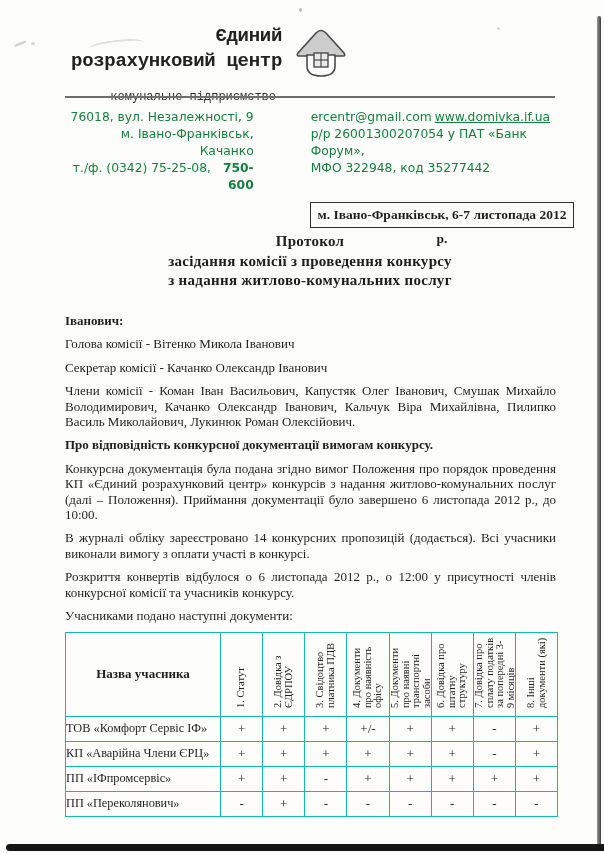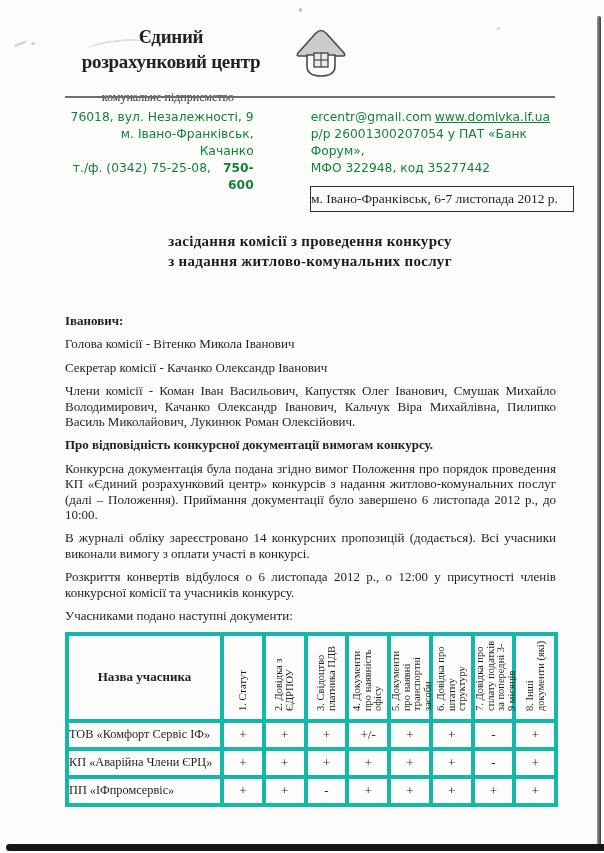--- a/index.html
+++ b/index.html
@@ -17,53 +17,53 @@
   .smudge2{position:absolute;top:42px;left:31px;width:4px;height:3px;
     background:#b5b5b5;border-radius:50%;opacity:.6;}
   .smudge3{position:absolute;top:40px;left:88px;width:56px;height:9px;
     border-top:2px solid #c9c9c9;border-radius:50%;transform:rotate(-7deg);opacity:.6;}
   .speck1{position:absolute;top:8px;left:299px;width:3px;height:4px;background:#9e9e9e;
     border-radius:50%;opacity:.7;}
   .speck2{position:absolute;top:27px;left:497px;width:3px;height:3px;background:#c0c0c0;
     border-radius:50%;opacity:.7;}
   
   .brand{position:absolute;top:24px;left:60px;display:flex;align-items:flex-start;}
-  .brand-text{width:222px;text-align:center;
-    font-family:Liberation Serif, serif;
+  .brand-text{width:222px;text-align:right;
+    font-family:Liberation Mono, monospace;
     font-weight:bold;font-size:19px;line-height:25px;color:#222;letter-spacing:-0.3px;}
   .brand-sub{font-weight:normal;font-size:12px;line-height:15px;color:#333;
     padding-right:6px;margin-top:16px;letter-spacing:0;}
   .brand-logo{margin-left:10px;margin-top:2px;}
   .rule{position:absolute;top:96px;left:65px;width:490px;height:2px;background:#6e6e6e;}
   .contact{position:absolute;top:109px;left:65px;width:492px;display:flex;
     font-family:"DejaVu Sans","Liberation Sans",sans-serif;font-size:12.3px;
     line-height:17px;color:#15803d;}
   .contact-left{width:210px;text-align:right;}
   .contact-right{margin-left:57px;text-align:left;}
   .phone-bold{font-weight:bold;margin-left:12px;}
   .website{text-decoration:underline;margin-left:3px;}
   
-  .datebox{position:absolute;top:186px;left:310px;width:262px;height:24px;
-    border:1px solid #2f2f2f;line-height:24px;
-    font-family:"Liberation Serif","DejaVu Serif",serif;font-size:13.5px;color:#1f1f1f;}
+  .datebox{position:absolute;top:202px;left:310px;width:262px;height:24px;
+    border:1px solid #2f2f2f;text-align:center;line-height:24px;
+    font-family:"Liberation Serif","DejaVu Serif",serif;font-size:13.5px;color:#1f1f1f;font-weight:bold;}
   
   .doc-title{position:absolute;top:232px;left:65px;width:490px;text-align:center;
     font-family:"Liberation Serif","DejaVu Serif",serif;font-weight:bold;
     font-size:15px;line-height:19.5px;color:#1d1d1d;letter-spacing:.3px;}
   
   .body-text{position:absolute;top:313px;left:65px;width:491px;
     font-family:"Liberation Serif","DejaVu Serif",serif;font-size:13px;
     line-height:15.4px;color:#1f1f1f;}
   .body-text p{margin:0 0 8px 0;}
   .jt{text-align:justify;}
   .hdg{font-weight:bold;}
   
   table.docs{border-collapse:collapse;table-layout:fixed;width:493px;margin-top:7px;
     font-family:"Liberation Serif","DejaVu Serif",serif;color:#1f1f1f;}
-  table.docs th,table.docs td{border:4px solid #14b8a6;padding:0;}
+  table.docs th,table.docs td{border:1px solid #14b8a6;padding:0;}
   col.c-name{width:155px;}
   th.name-h{font-size:13px;font-weight:bold;text-align:center;vertical-align:middle;}
   th.rot{height:83px;vertical-align:bottom;text-align:center;font-weight:normal;}
   th.rot .vtxt{display:inline-block;writing-mode:vertical-rl;transform:rotate(180deg);
     height:72px;font-size:10.5px;line-height:10.5px;text-align:left;margin-bottom:4px;}
   td.pname{font-size:12.3px;padding:0 4px 0 6px;height:24px;}
   td.mark{text-align:center;font-size:13px;height:24px;}
 </style>
 </head>
 <body>
@@ -104,20 +104,21 @@
     <div class="contact-right">
       <div><span>ercentr@gmail.com</span><span class="website">www.domivka.if.ua</span></div>
       <div>р/р 26001300207054 у ПАТ «Банк Форум»,</div>
       <div>МФО 322948, код 35277442</div>
     </div>
   </div>
 
   <div class="datebox">м. Івано-Франківськ, 6-7 листопада 2012 р.</div>
 
   <div class="doc-title">
+    <div>Протокол</div>
     <div>засідання комісії з проведення конкурсу</div>
     <div>з надання житлово-комунальних послуг</div>
   </div>
 
   <div class="body-text">
     <p class="hdg">Іванович:</p>
     <p>Голова комісії - Вітенко Микола Іванович</p>
     <p>Секретар комісії - Качанко Олександр Іванович</p>
     <p class="jt">Члени комісії - Коман Іван Васильович, Капустяк Олег Іванович, Смушак Михайло Володимирович, Качанко Олександр Іванович, Кальчук Віра Михайлівна, Пилипко Василь Миколайович, Лукинюк Роман Олексійович.</p>
     <p class="hdg">Про відповідність конкурсної документації вимогам конкурсу.</p>
@@ -176,17 +177,28 @@
         <td class="pname">ПП «ІФпромсервіс»</td>
         <td class="mark">+</td>
         <td class="mark">+</td>
         <td class="mark">-</td>
         <td class="mark">+</td>
         <td class="mark">+</td>
         <td class="mark">+</td>
         <td class="mark">+</td>
         <td class="mark">+</td>
       </tr>
+      <tr>
+        <td class="pname">ПП «Переколянович»</td>
+        <td class="mark">-</td>
+        <td class="mark">+</td>
+        <td class="mark">-</td>
+        <td class="mark">-</td>
+        <td class="mark">-</td>
+        <td class="mark">-</td>
+        <td class="mark">-</td>
+        <td class="mark">-</td>
+      </tr>
     </tbody>
       </table>
   </div>
 
 </div>
 
 </body></html>

